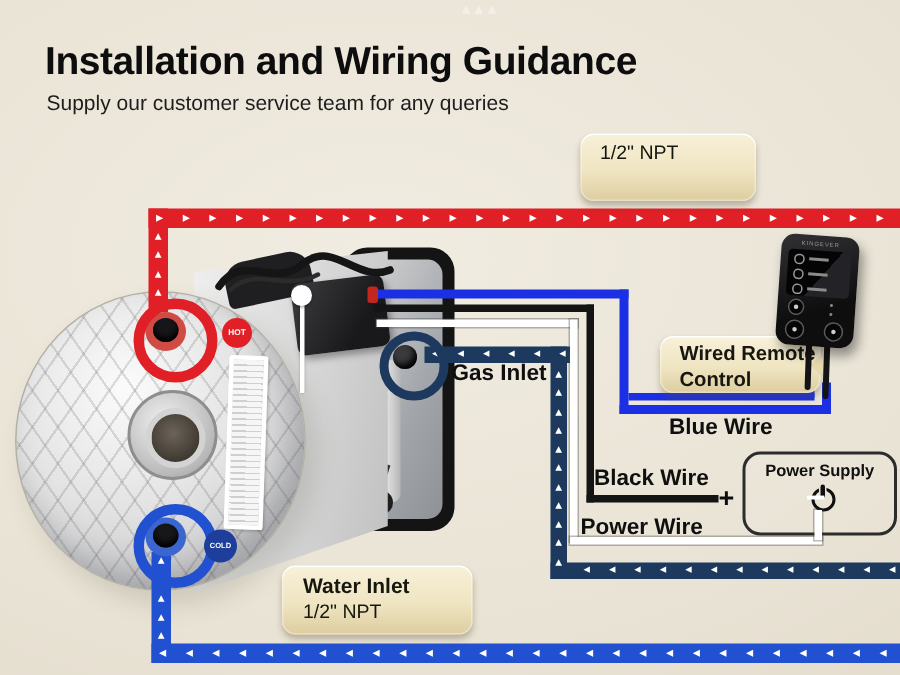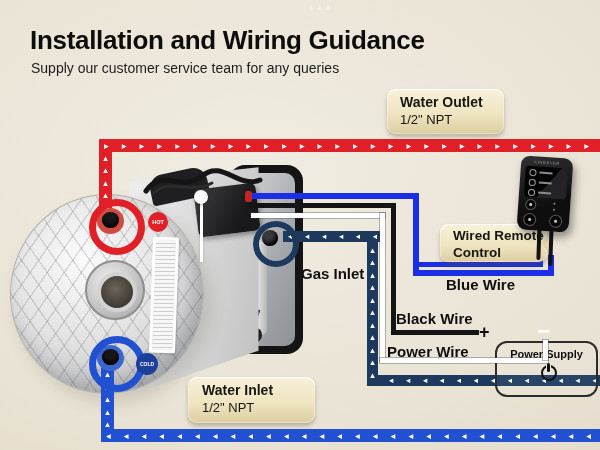--- a/index.html
+++ b/index.html
@@ -102,28 +102,28 @@
   .tag-power .t1{font-size:13.5px;}
   .tag-power .t2{font-size:12.5px;}
   .tag-remote{left:440px;top:224px;width:94px;height:30px;padding:4px 0 4px 13px;}
   .tag-remote .t1{font-size:13.5px;font-weight:700;}
   .tag-remote::after{content:"";position:absolute;right:-4px;top:15px;width:9px;height:9px;
     background:#e7d9ae;transform:rotate(45deg);}
   .tag-inlet{left:188px;top:377px;width:113px;height:41px;padding:5px 0 0 14px;}
 
   
   .wlabel{font-size:15px;font-weight:800;color:#0f0f0f;}
-  .lbl-gas{left:301px;top:240px;margin-top:25px;}
+  .lbl-gas{left:301px;top:240px;}
   .lbl-blue{left:446px;top:276px;}
   .lbl-black{left:396px;top:310px;}
   .lbl-white{left:387px;top:343px;}
 
   
   .ps-box{left:495px;top:301px;width:99px;height:52px;border:2px solid #2c2c2c;border-radius:12px;
-    background:rgba(255,255,255,.05);margin-top:40px;}
+    background:rgba(255,255,255,.05);}
   .ps-title{left:0;top:5px;width:100%;text-align:center;font-size:11px;font-weight:600;color:#101010;}
   .pwr-icon{left:44px;top:22px;width:12px;height:12px;border:2.4px solid #101010;border-radius:50%;}
   .pwr-icon::before{content:"";position:absolute;left:2.5px;top:-4px;width:5px;height:5px;background:#e9e3d5;}
   .pwr-icon::after{content:"";position:absolute;left:4.2px;top:-4px;width:3px;height:9px;background:#101010;border-radius:2px;}
   .plus{left:479px;top:322px;font-size:18px;font-weight:900;color:#0d0d0d;}
   .minus{left:537px;top:322px;font-size:23px;font-weight:900;color:#fff;line-height:18px;}
 
   
   .remote{left:519px;top:157px;width:52px;height:74px;border-radius:9px;transform:rotate(4deg);
     background:linear-gradient(160deg,#313134 0%,#0e0e0f 65%);box-shadow:3px 5px 8px rgba(0,0,0,.4);
@@ -231,21 +231,20 @@
 
   <div class="abs plus">+</div>
   <div class="abs minus">−</div>
 
   <div class="abs wlabel lbl-gas">Gas Inlet</div>
   <div class="abs wlabel lbl-blue">Blue Wire</div>
   <div class="abs wlabel lbl-black">Black Wire</div>
   <div class="abs wlabel lbl-white">Power Wire</div>
 
   <div class="abs tag tag-outlet">
-    <div class="t1">Water Outlet</div>
     <div class="t2">1/2" NPT</div>
   </div>
   <div class="abs tag tag-remote">
     <div class="t1">Wired Remote Control</div>
   </div>
   <div class="abs tag tag-inlet">
     <div class="t1">Water Inlet</div>
     <div class="t2">1/2" NPT</div>
   </div>
 

